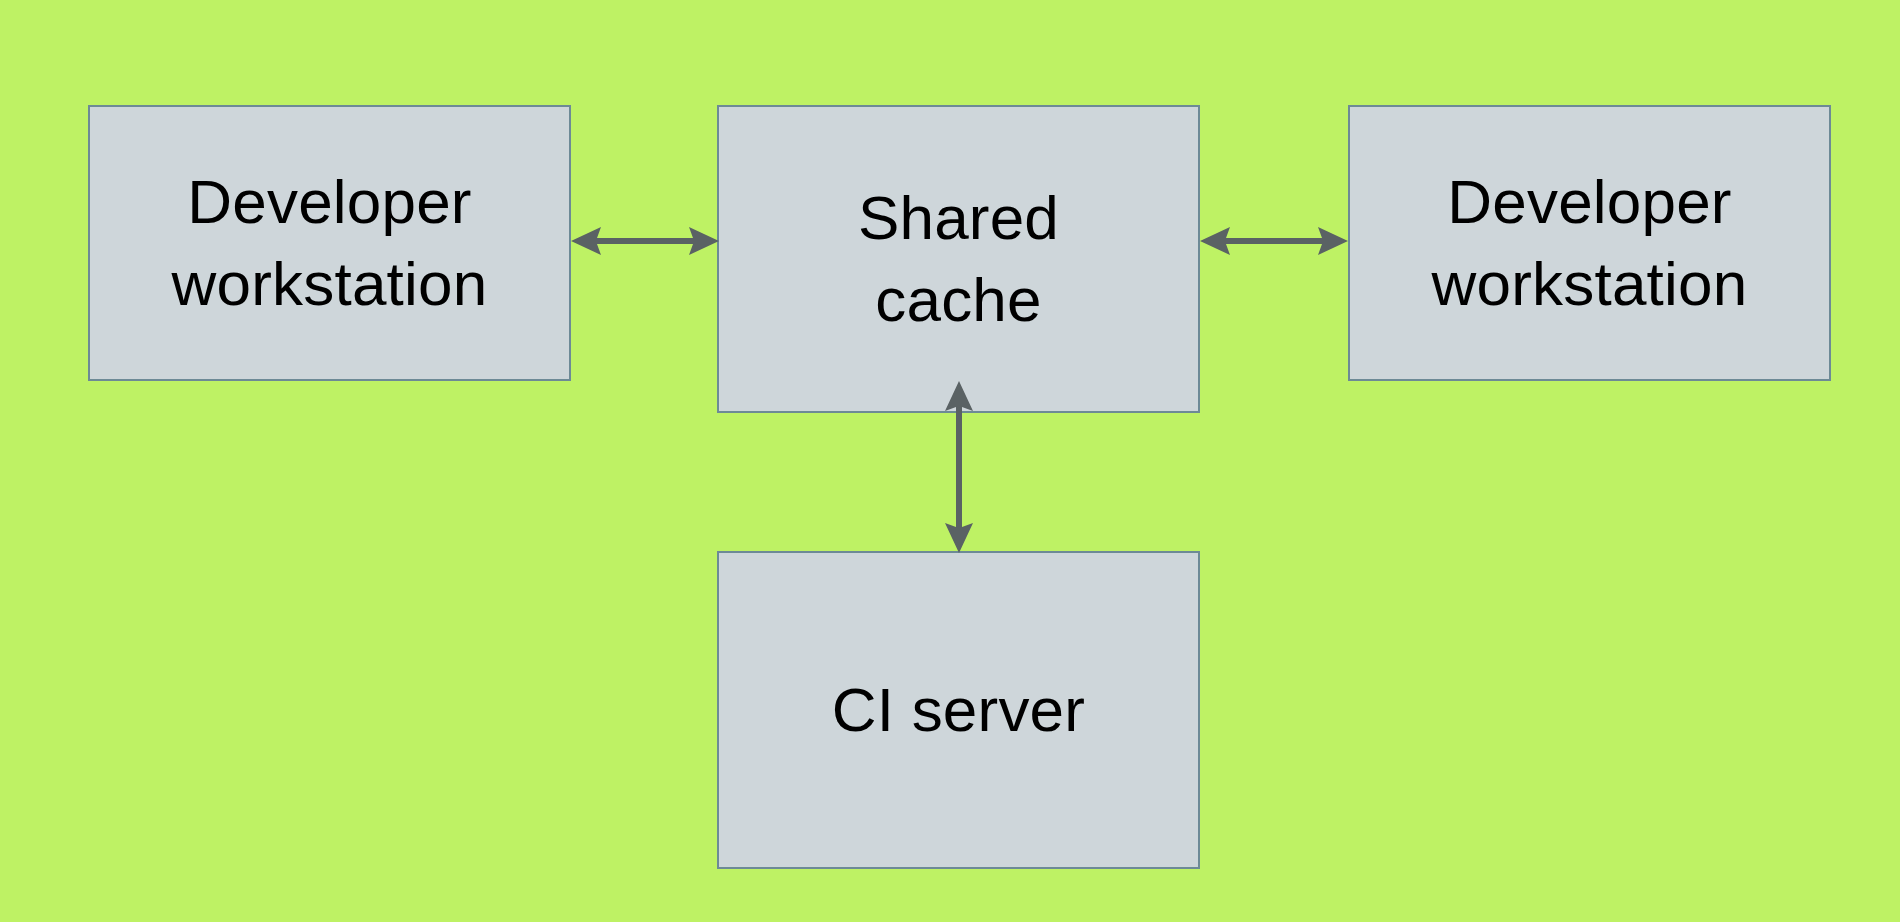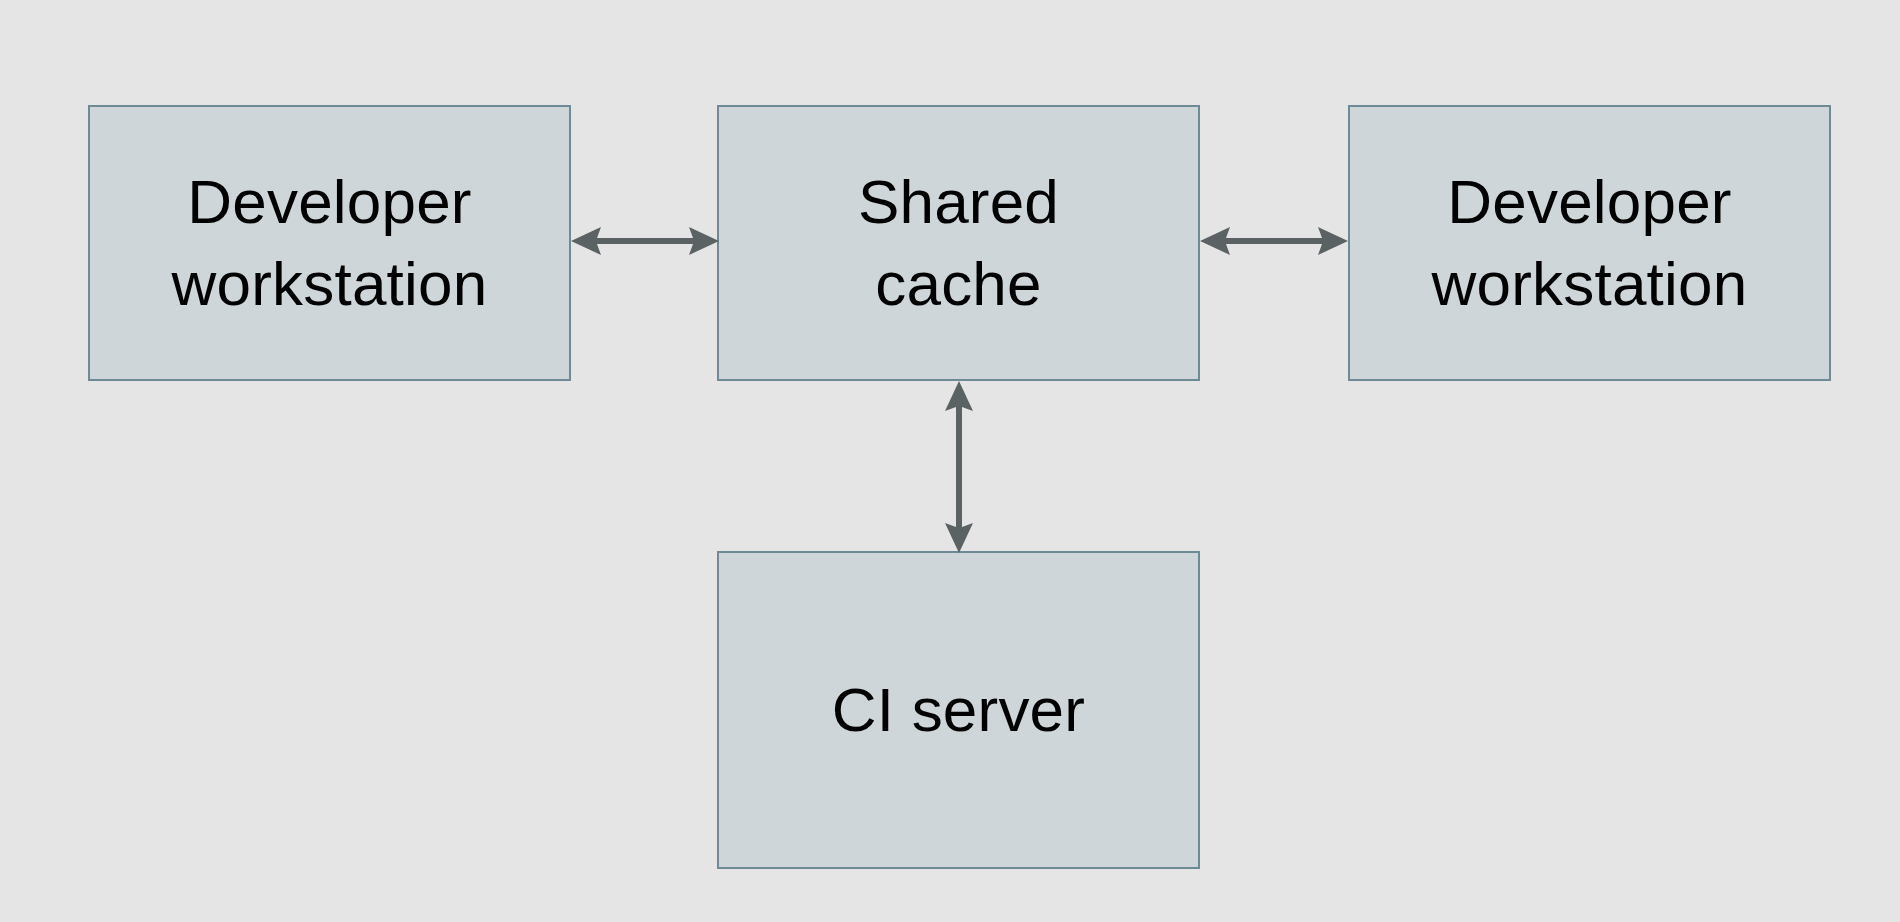--- a/index.html
+++ b/index.html
@@ -8,21 +8,21 @@
     padding: 0;
     background: #ffffff;
   }
   body {
     font-family: "Liberation Sans", "DejaVu Sans", sans-serif;
   }
   #canvas {
     position: relative;
     width: 1900px;
     height: 922px;
-    background: #e5e5e5;
+    background: #bef264;
     overflow: hidden;
   }
   .node {
     position: absolute;
     box-sizing: border-box;
     background: #ced6da;
     border: 2px solid #6d8a96;
     display: flex;
     align-items: center;
     justify-content: center;
@@ -32,21 +32,21 @@
     color: #000000;
     font-size: 62px;
     line-height: 1.32;
     font-weight: 400;
     letter-spacing: 0.2px;
     white-space: pre-line;
     padding: 0 8px;
   }
   
   #node-dev-left   { left: 88px;  top: 105px; width: 483px; height: 276px; }
-  #node-cache      { left: 717px; top: 105px; width: 483px; height: 276px; }
+  #node-cache      { left: 717px; top: 105px; width: 483px; height: 308px; }
   #node-dev-right  { left: 1348px;top: 105px; width: 483px; height: 276px; }
   #node-ci         { left: 717px; top: 551px; width: 483px; height: 318px; }
 
   .edge {
     position: absolute;
   }
   .edge svg {
     display: block;
     overflow: visible;
   }

